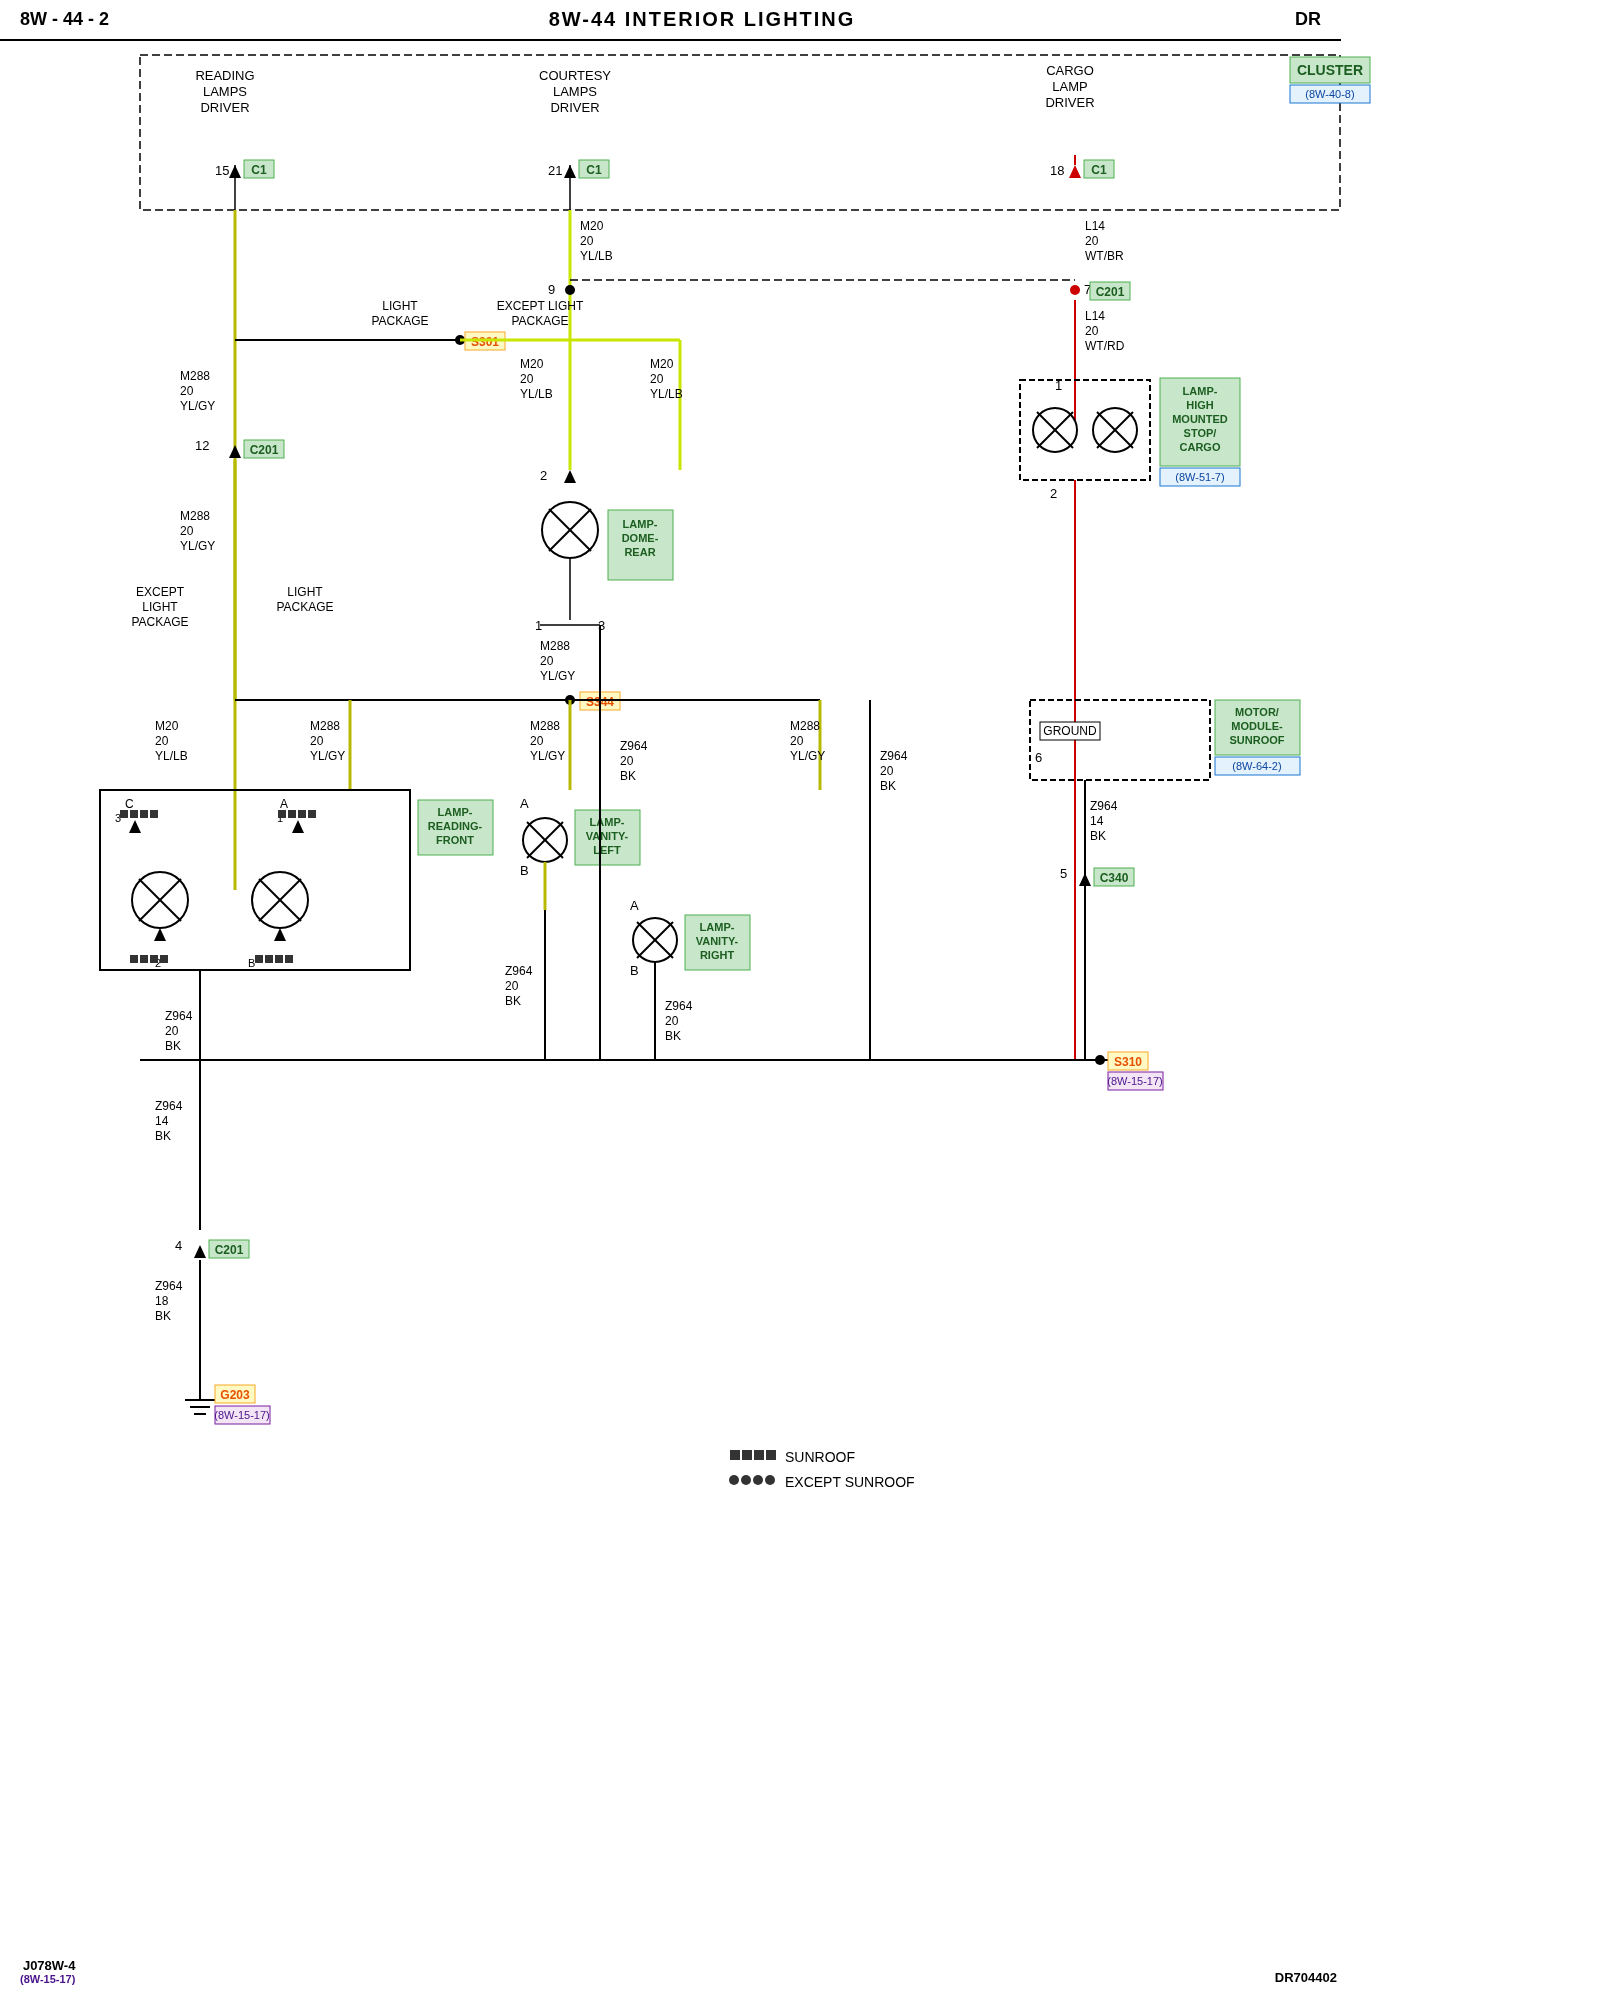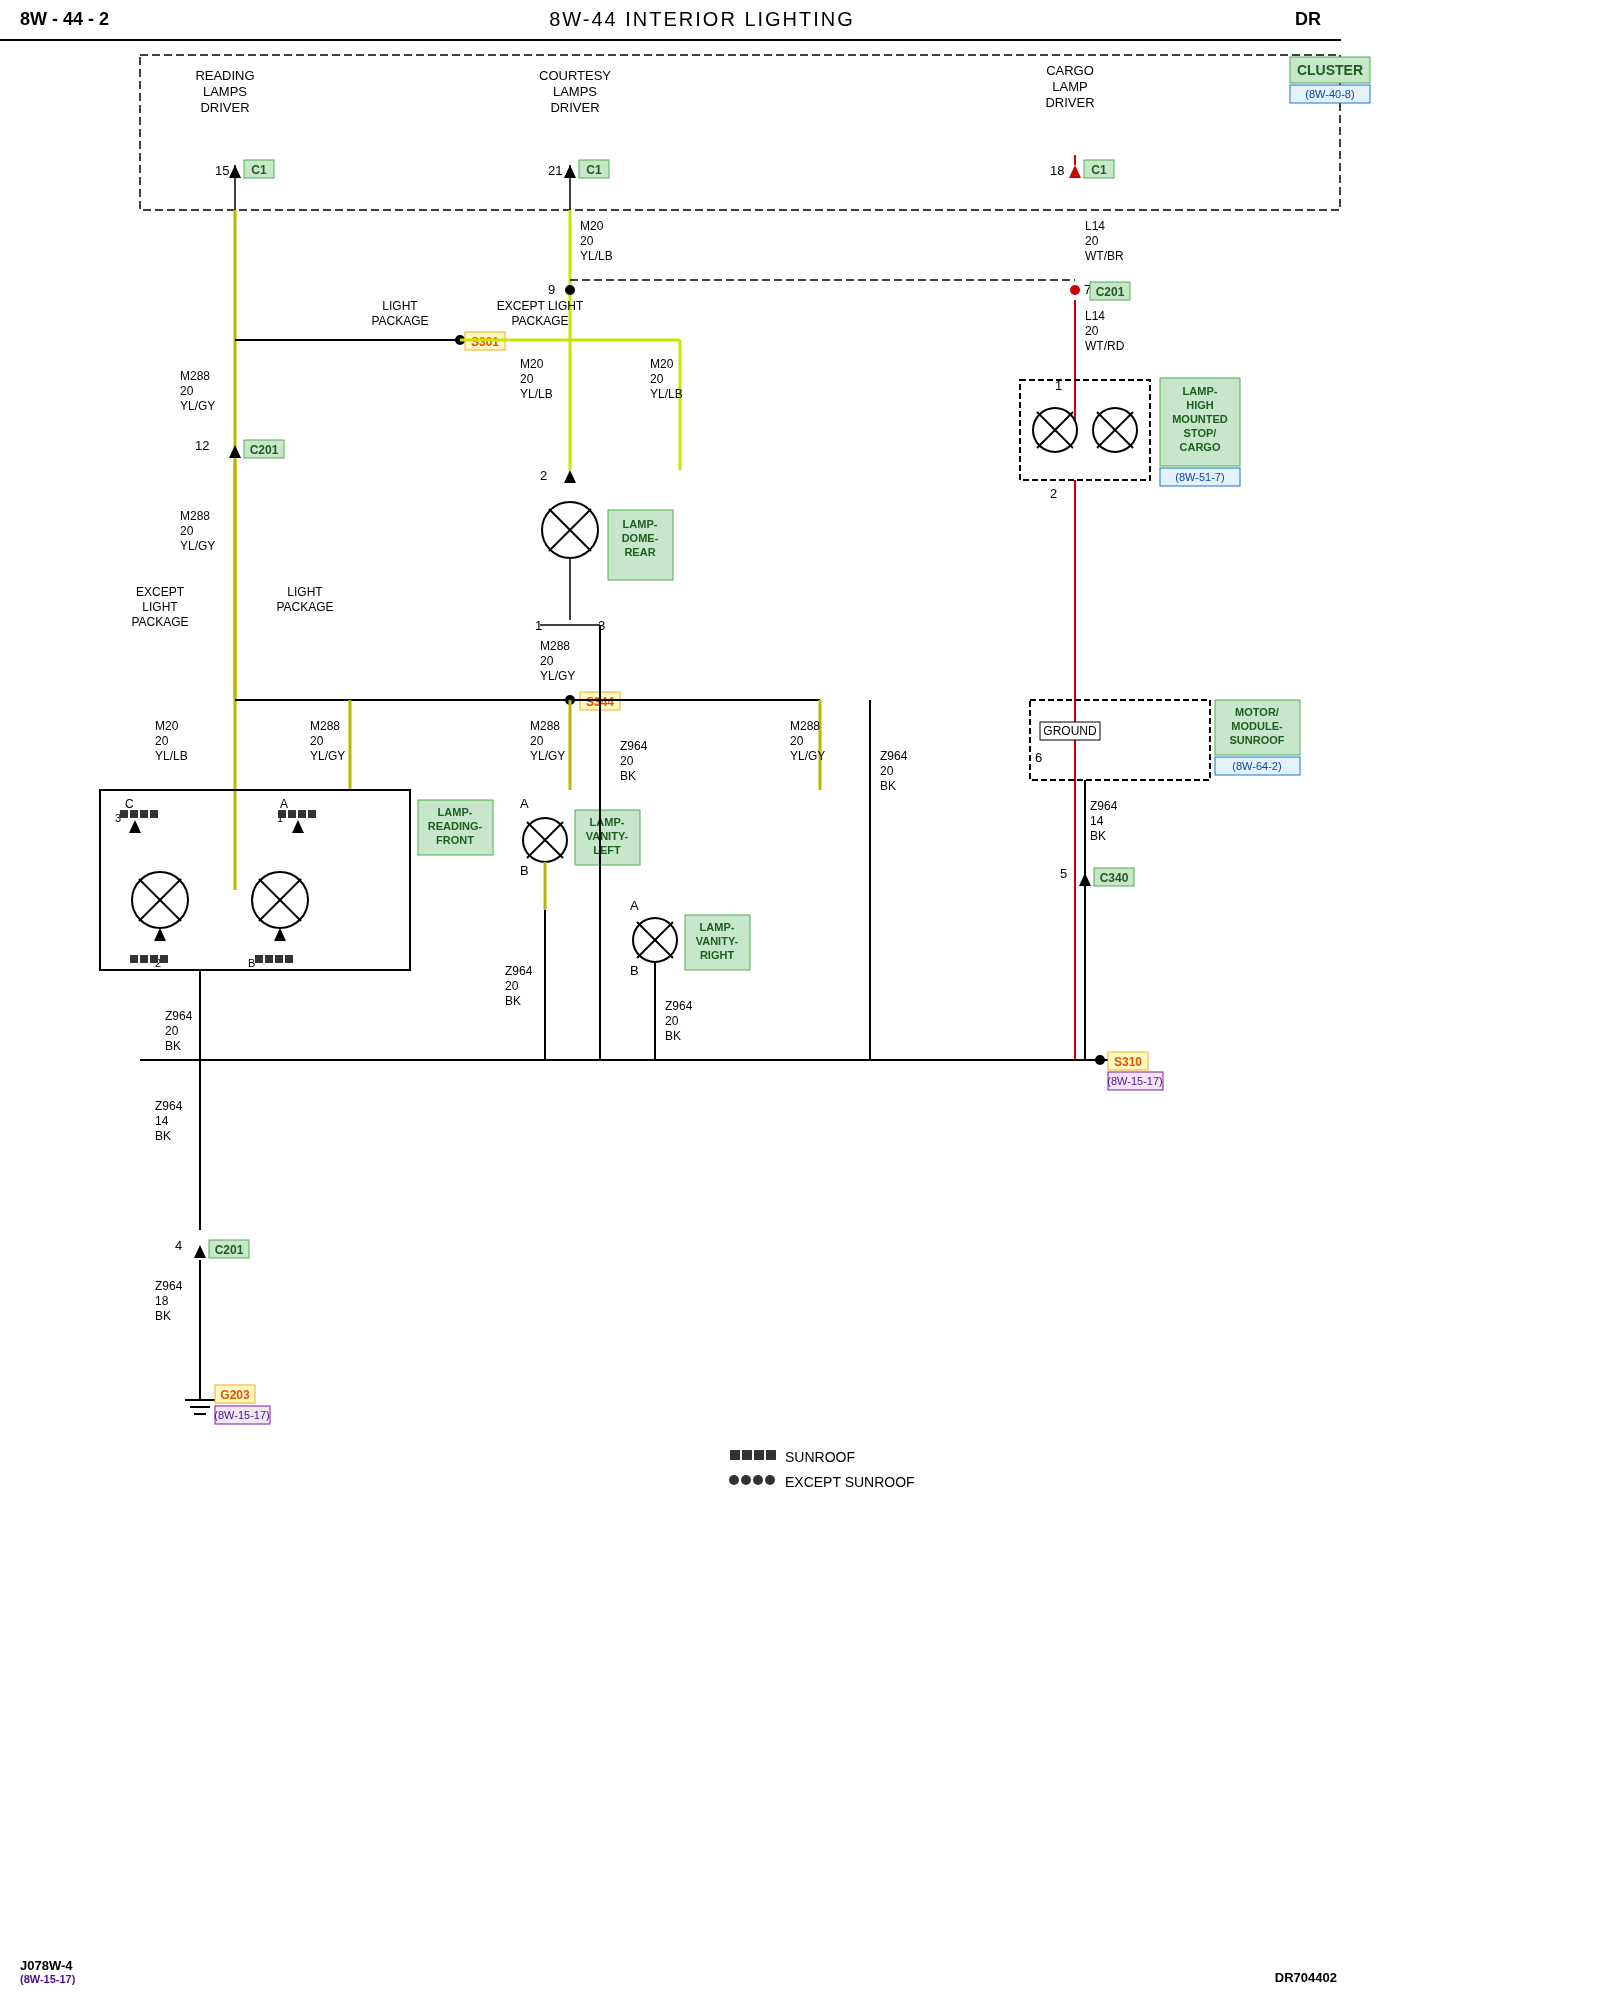--- a/index.html
+++ b/index.html
@@ -10,32 +10,33 @@
       font-family: Arial, sans-serif;
       font-size: 13px;
       position: relative;
       overflow: hidden;
     }
     .page-container {
       width: 1341px;
       height: 2000px;
       position: relative;
       background: #fff;
+      text-align: right;
     }
     .header {
       display: flex;
       justify-content: space-between;
       align-items: center;
       padding: 8px 20px;
       border-bottom: 2px solid #000;
       font-weight: bold;
       font-size: 16px;
     }
     .header-left { font-size: 18px; font-weight: bold; }
-    .header-center { font-size: 20px; font-weight: normal; letter-spacing: 2px; }
+    .header-center { font-size: 20px; font-weight: bold; letter-spacing: 2px; }
     .header-right { font-size: 18px; font-weight: bold; }
 
     
     .diagram-svg {
       position: absolute;
       top: 0;
       left: 0;
       width: 1600px;
       height: 1950px;
     }

